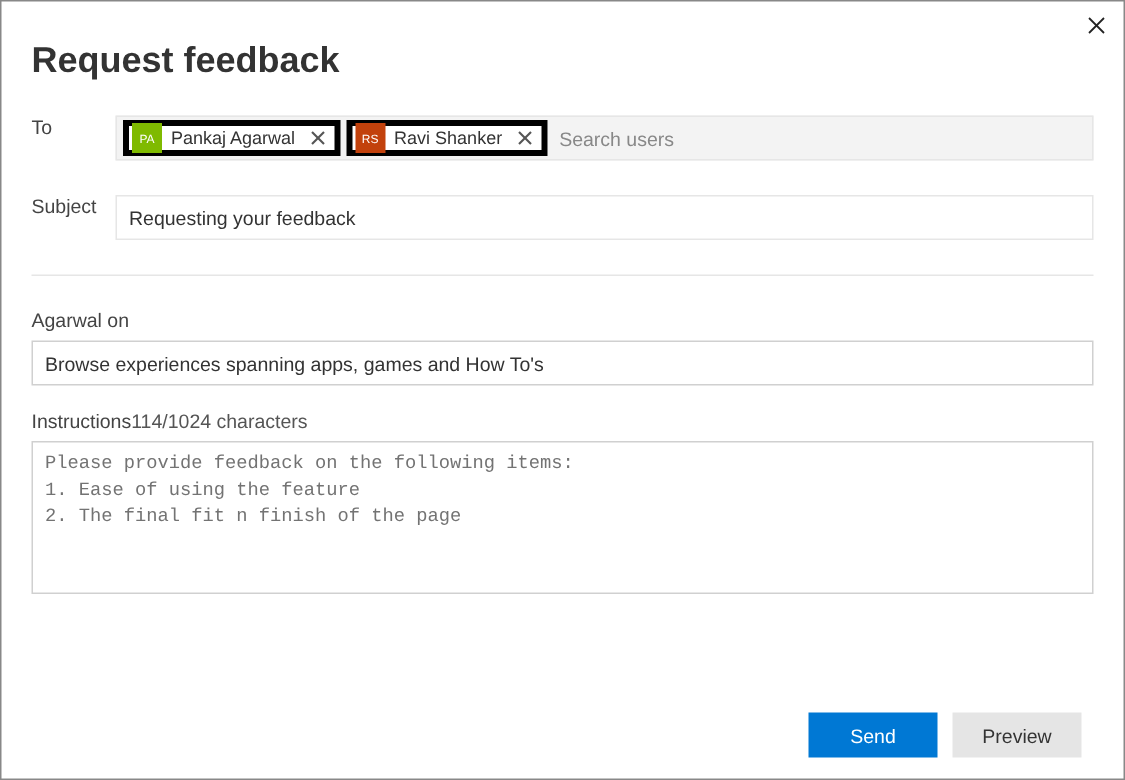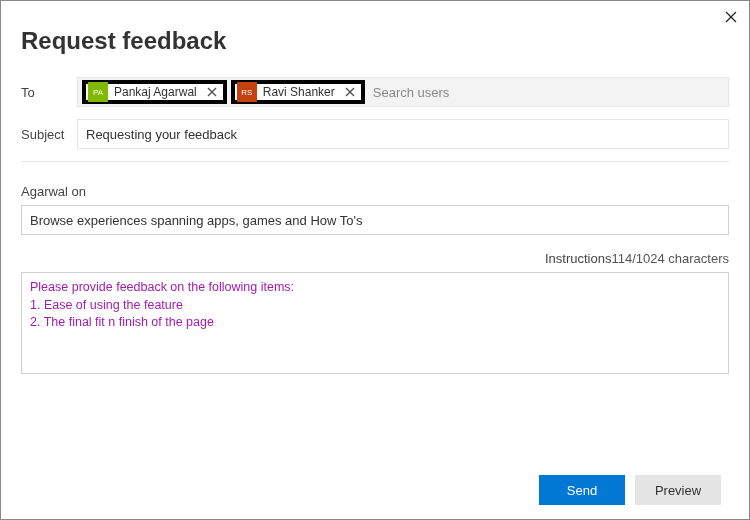--- a/index.html
+++ b/index.html
@@ -30,22 +30,21 @@
     }
     .close-btn svg { stroke: #222; }
     .title {
       font-size: 24px;
       font-weight: 700;
       color: #333;
       margin: 14px 0 22px 0;
     }
     .row {
       display: flex;
-      align-items: center;
-      margin-bottom: 12px;
+      margin-bottom: 23px;
     }
     .row-label {
       width: 56px;
       font-size: 13px;
       color: #444;
       flex-shrink: 0;
     }
     .to-field {
       flex: 1;
       display: flex;
@@ -110,45 +109,45 @@
       border-top: 1px solid #e6e6e6;
       margin: 8px 0 22px 0;
     }
     .section-label {
       font-size: 13px;
       color: #444;
       margin-bottom: 6px;
     }
     .label-row {
       display: flex;
-      justify-content: flex-end;
+      justify-content: flex-start;
       align-items: baseline;
       margin-bottom: 6px;
     }
     .char-count { font-size: 13px; color: #555; }
     .feedback-input {
       width: 100%;
       border: 1px solid #d0d0d0;
       padding: 6px 8px;
       font-size: 13px;
       color: #333;
       outline: none;
       height: 30px;
       margin-bottom: 16px;
     }
     .instructions-area {
       width: 100%;
       border: 1px solid #d0d0d0;
       padding: 6px 8px;
       font-size: 12.5px;
-      color: #a21caf;
+      color: #737373;
       outline: none;
       height: 102px;
       resize: none;
-      font-family: Liberation Sans, sans-serif;
+      font-family: Liberation Mono, monospace;
       line-height: 1.4;
       white-space: pre-wrap;
     }
     .footer {
       position: absolute;
       bottom: 14px;
       right: 28px;
       display: flex;
       gap: 10px;
     }

